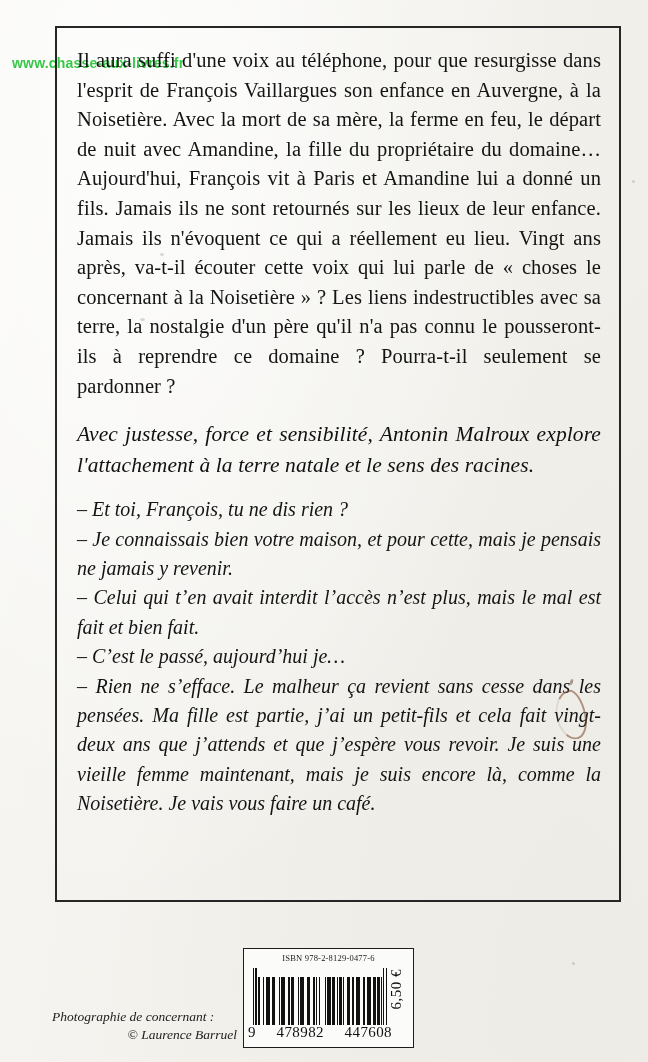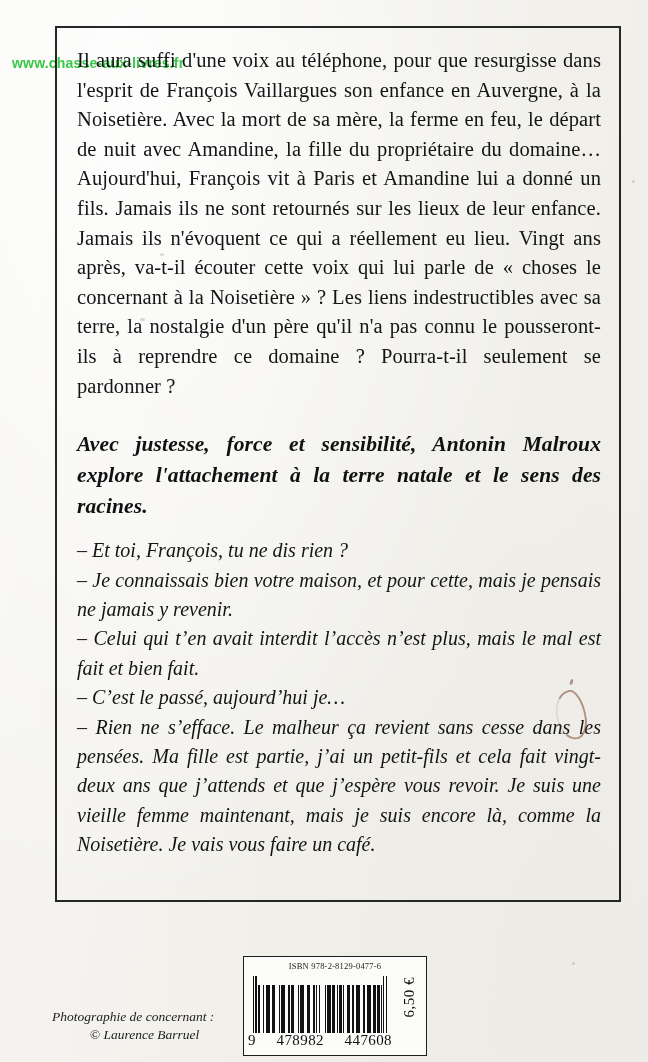--- a/index.html
+++ b/index.html
@@ -53,23 +53,23 @@
     text-justify: inter-word;
     margin: 0 0 0 0;
     letter-spacing: 0.1px;
     color: #141414;
   }
 
   .highlight {
     font-size: 21.5px;
     line-height: 31px;
     font-style: italic;
-    font-weight: bold;
+    font-weight: normal;
     text-align: justify;
-    margin: 28px 0 14px 0;
+    margin: 18px 0 14px 0;
     letter-spacing: 0.1px;
     color: #101010;
   }
 
   .dialogue {
     font-size: 20px;
     line-height: 29.4px;
     font-style: italic;
     text-align: justify;
     margin: 0;
@@ -132,33 +132,32 @@
     left: 52px;
     top: 1008px;
     font-style: italic;
     font-size: 13.5px;
     line-height: 17.5px;
     color: #1b1b1b;
     width: 185px;
   }
   .credit .line2 {
     display: block;
-    text-align: center;
+    text-align: right;
   }
 
   .barcode-box {
     position: absolute;
     left: 243px;
     top: 948px;
-    width: 184px;
+    width: 171px;
     height: 100px;
     border: 1.5px solid #1c1c1c;
     background: #fbfbf9;
     box-sizing: border-box;
-    margin-top: 8px;
   }
   .isbn-text {
     text-align: center;
     font-size: 8.5px;
     letter-spacing: 0.2px;
     margin-top: 4px;
     color: #1a1a1a;
     font-family: "Liberation Serif", serif;
   }
   .barcode-area {

